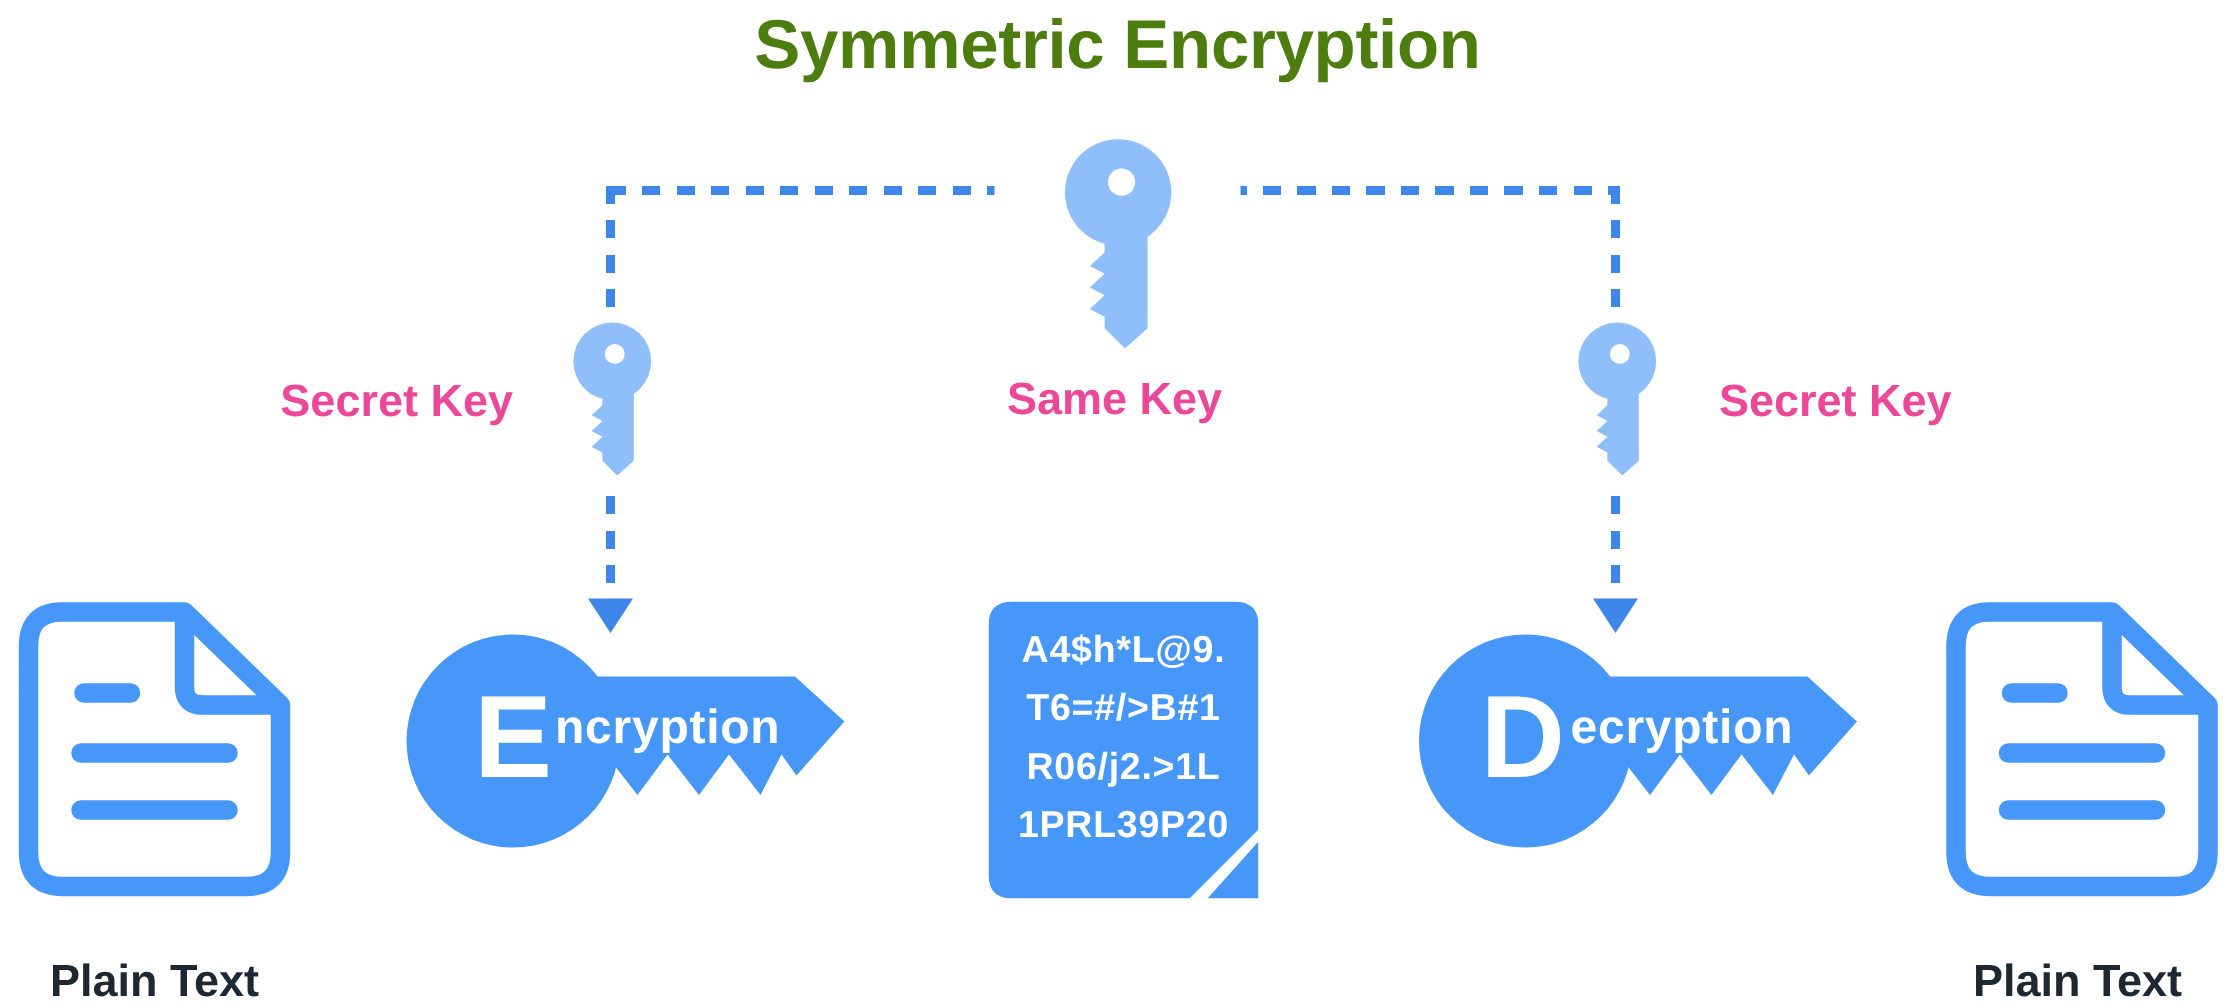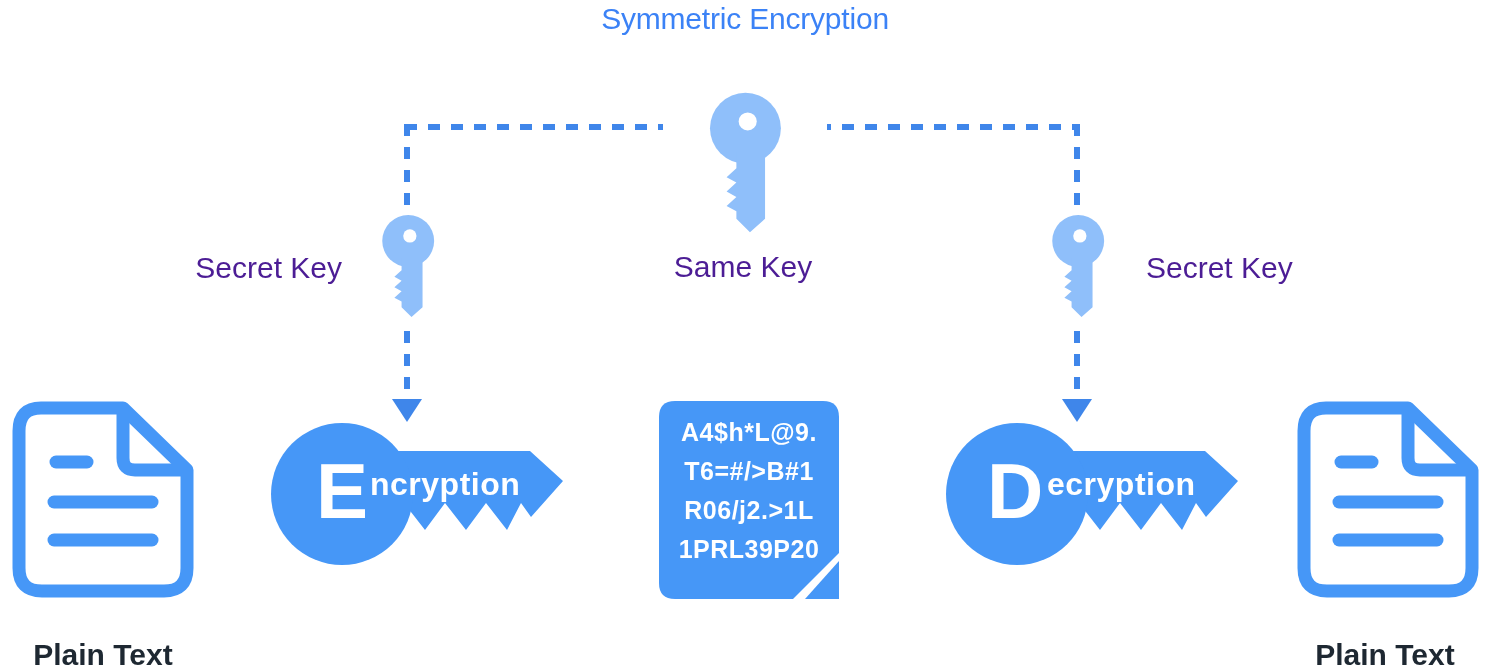--- a/index.html
+++ b/index.html
@@ -2,21 +2,21 @@
 <html><head>
 <meta charset="utf-8">
 <style>
   html,body{margin:0;padding:0;background:#ffffff;}
   .canvas{
     position:relative;width:1490px;height:672px;background:#ffffff;overflow:hidden;
     font-family:"Liberation Sans","DejaVu Sans",sans-serif;color:#1e2832;
   }
   .title{
     position:absolute;top:2px;left:0;width:100%;text-align:center;
-    font-size:30px;font-weight:400;letter-spacing:-0.2px;color:#3b82f6;
+    font-size:46px;font-weight:700;letter-spacing:-0.2px;color:#4d7c0f;
   }
   
   .dash-h{
     position:absolute;left:405px;top:124px;width:675px;height:6px;z-index:1;
     background:repeating-linear-gradient(90deg,#3F86EA 0 12px,transparent 12px 23px);
   }
   .dash-v{
     position:absolute;width:6px;top:124px;height:276px;z-index:1;
     background:repeating-linear-gradient(180deg,#3F86EA 0 12px,transparent 12px 23px);
   }
@@ -29,21 +29,21 @@
   }
   .arrowhead.left{left:392px;}
   .arrowhead.right{left:1062px;}
   
   .keybox{position:absolute;background:#ffffff;z-index:2;display:flex;align-items:center;justify-content:center;}
   .keybox.center{left:663px;top:79px;width:164px;height:164px;}
   .keybox.side-left{left:348px;top:205px;width:120px;height:120px;}
   .keybox.side-right{left:1018px;top:205px;width:120px;height:120px;}
   .keybox svg{width:92%;height:92%;}
   
-  .mid-label{position:absolute;top:251px;font-size:30px;font-weight:400;color:#4c1d95;z-index:2;}
+  .mid-label{position:absolute;top:251px;font-size:30px;font-weight:700;color:#ec4899;z-index:2;}
   .mid-label.skl{left:150px;width:192px;text-align:right;}
   .mid-label.same{left:643px;top:250px;width:200px;text-align:center;}
   .mid-label.skr{left:1146px;width:220px;text-align:left;}
   
   .badge{position:absolute;top:418px;width:295px;height:152px;z-index:2;}
   .badge.enc{left:270px;}
   .badge.dec{left:945px;}
   
   .cipherbox{position:absolute;left:659px;top:401px;width:180px;height:198px;z-index:2;}
   

